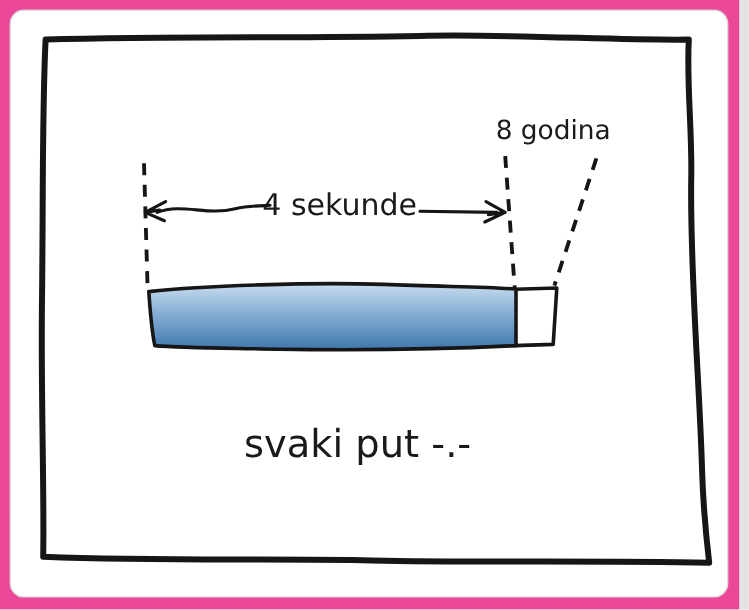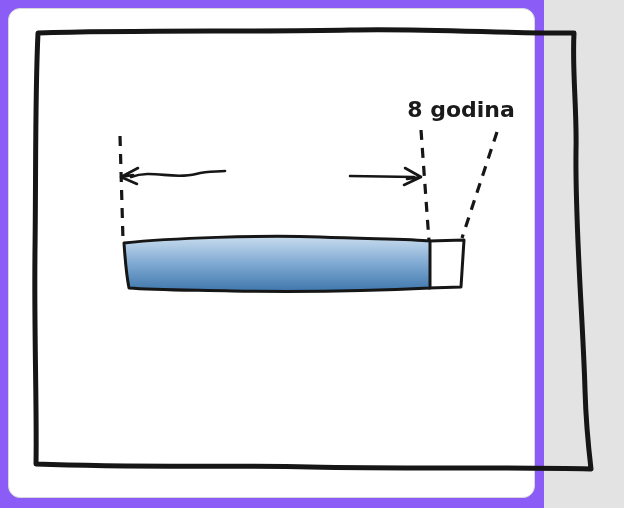--- a/index.html
+++ b/index.html
@@ -4,23 +4,22 @@
 <style>
   html, body { margin: 0; padding: 0; }
   body {
     width: 624px; height: 508px;
     background: #e3e3e3;
     font-family: "DejaVu Sans", sans-serif;
     overflow: hidden;
   }
   .stage {
     position: relative;
-    width: 544px; height: 508px;
-    background: #8b5cf6;
-    font-weight: bold;
+    width: 616px; height: 508px;
+    background: #ec4899;
   }
   .card {
     position: absolute;
     left: 8px; top: 8px; right: 9px; bottom: 10px;
     background: #ffffff;
     border: 1px solid #d8d8d8;
     border-radius: 12px;
   }
   .overlay {
     position: absolute;
@@ -86,13 +85,15 @@
                C 170 238 260 235 320 237
                C 370 239 412 239 430 241
                L 430 288
                C 372 291 300 292 232 291
                C 186 290 152 290 129 288
                C 126 273 125 258 124 243 Z"></path>
     </g>
   </svg>
 
   <div class="txt remaining">8 godina</div>
+  <div class="txt elapsed">4 sekunde</div>
+  <div class="txt caption">svaki put -.-</div>
 </div>
 
 </body></html>

